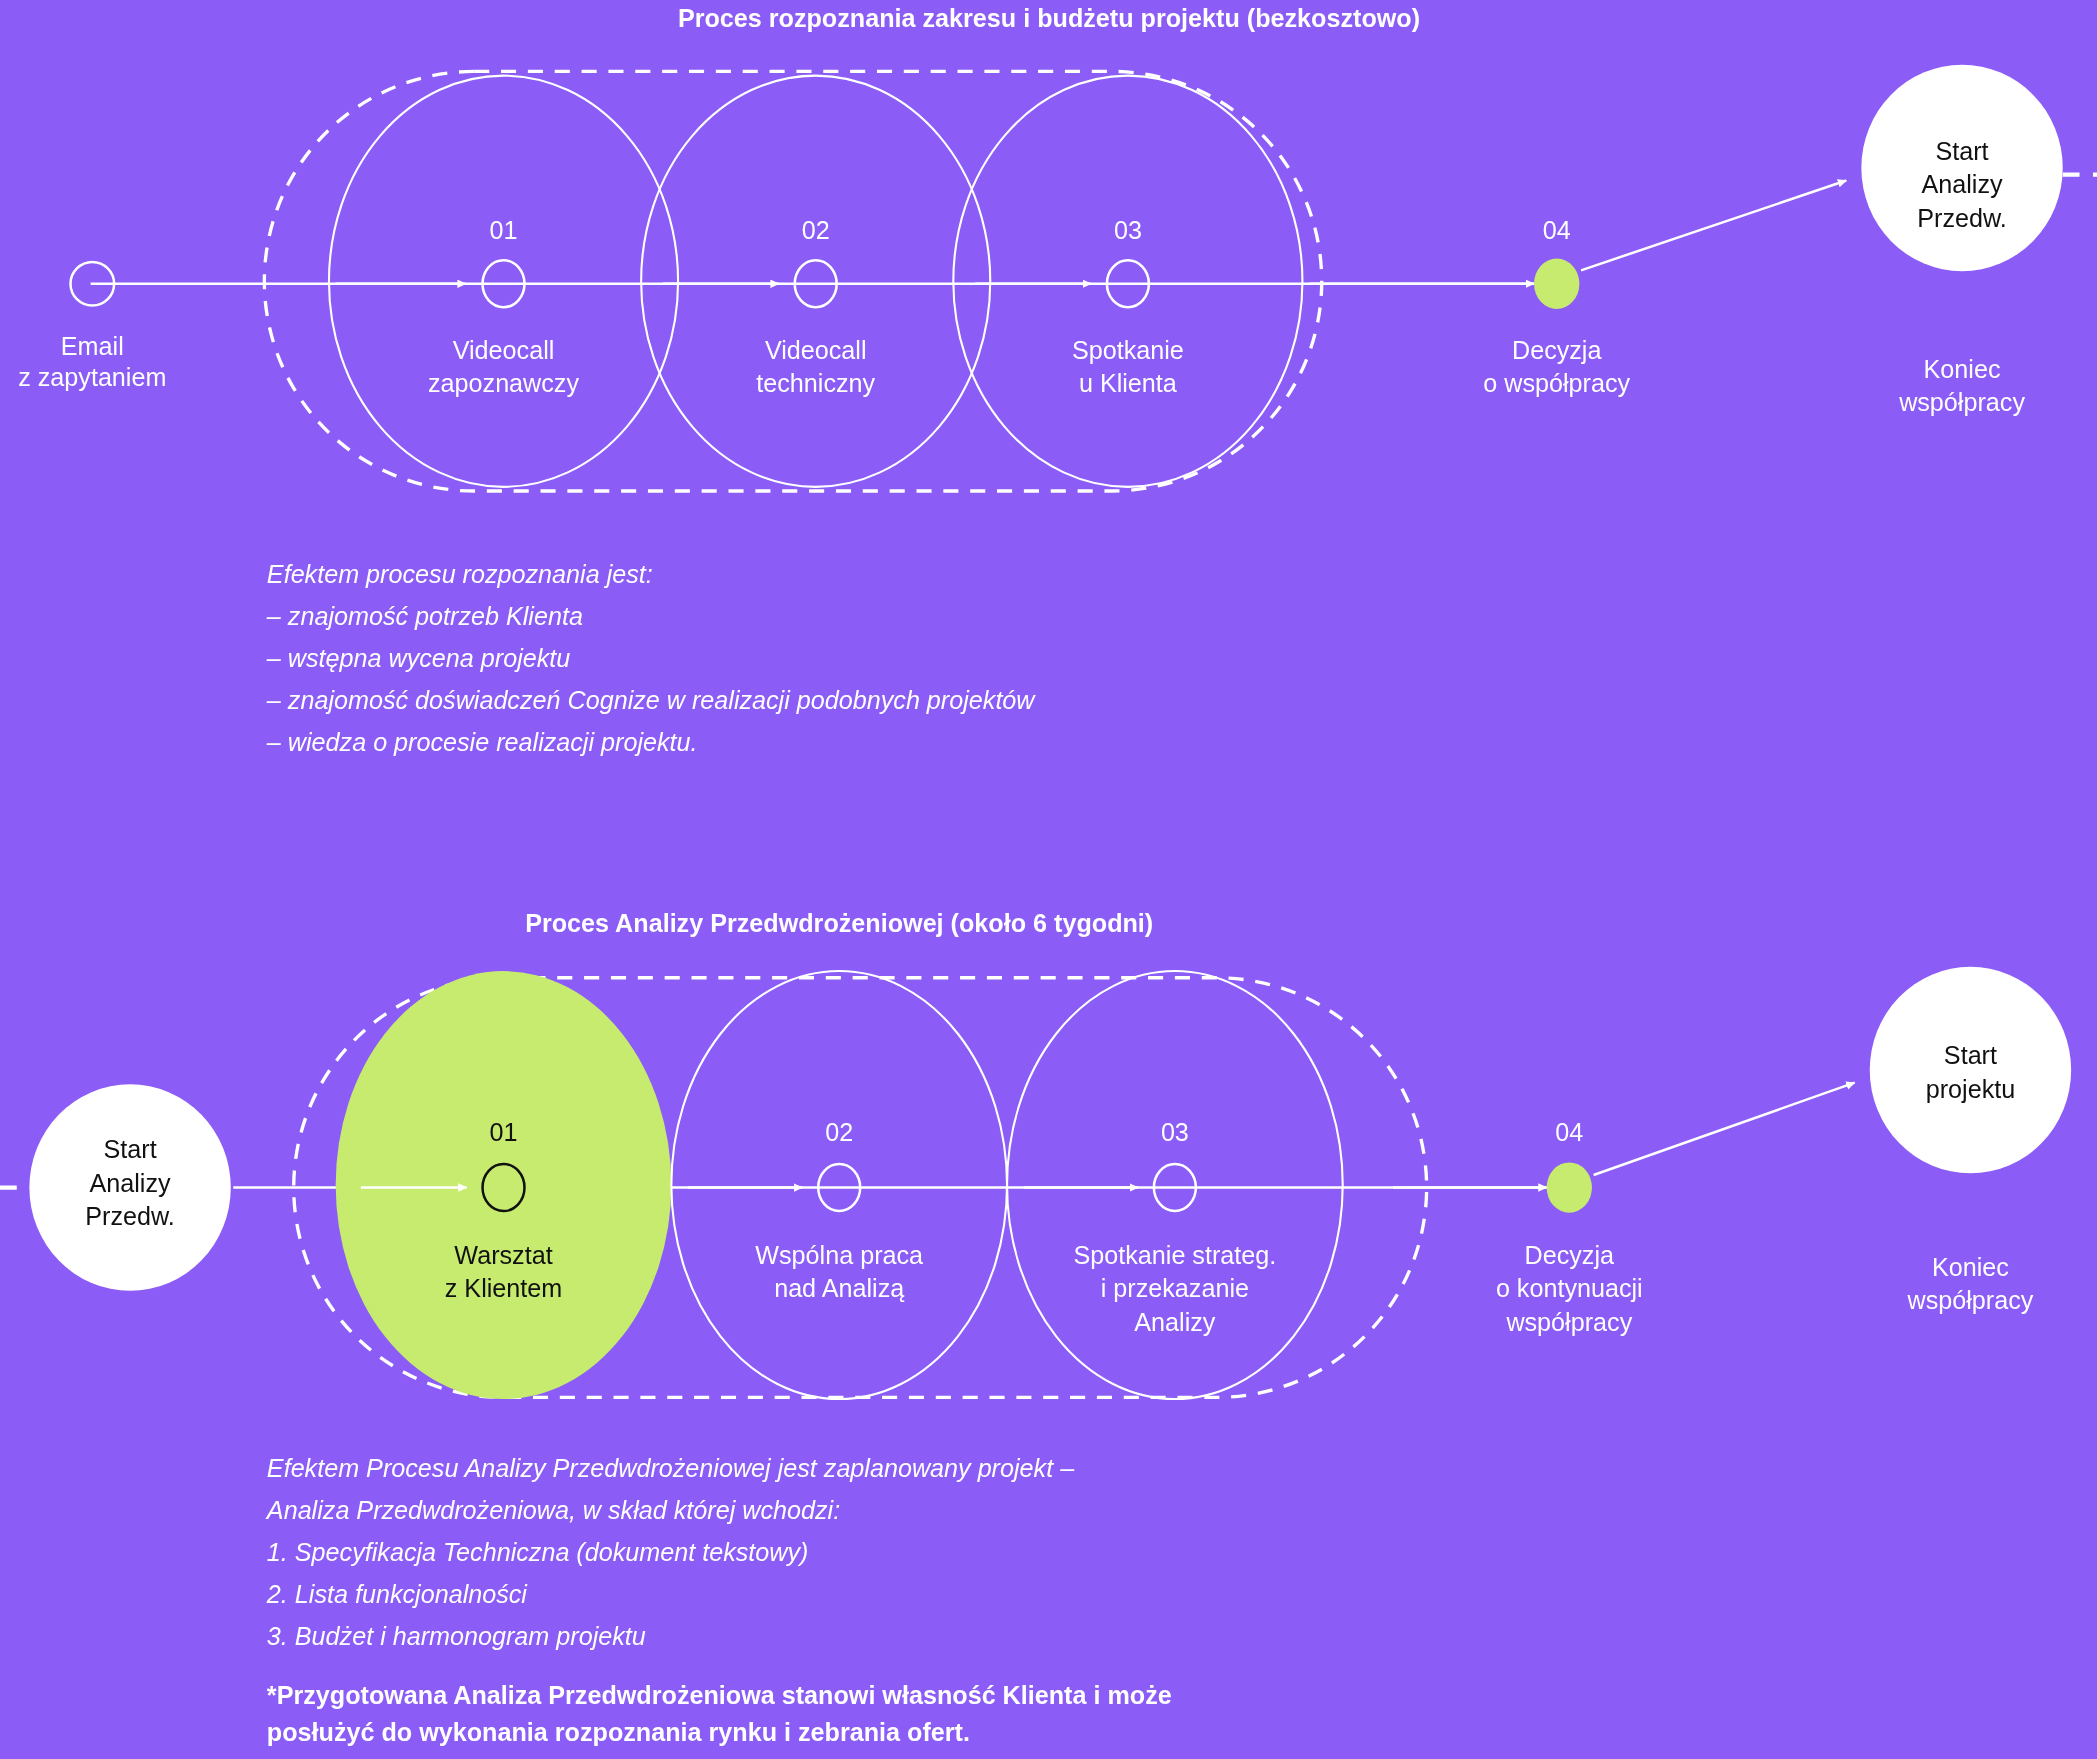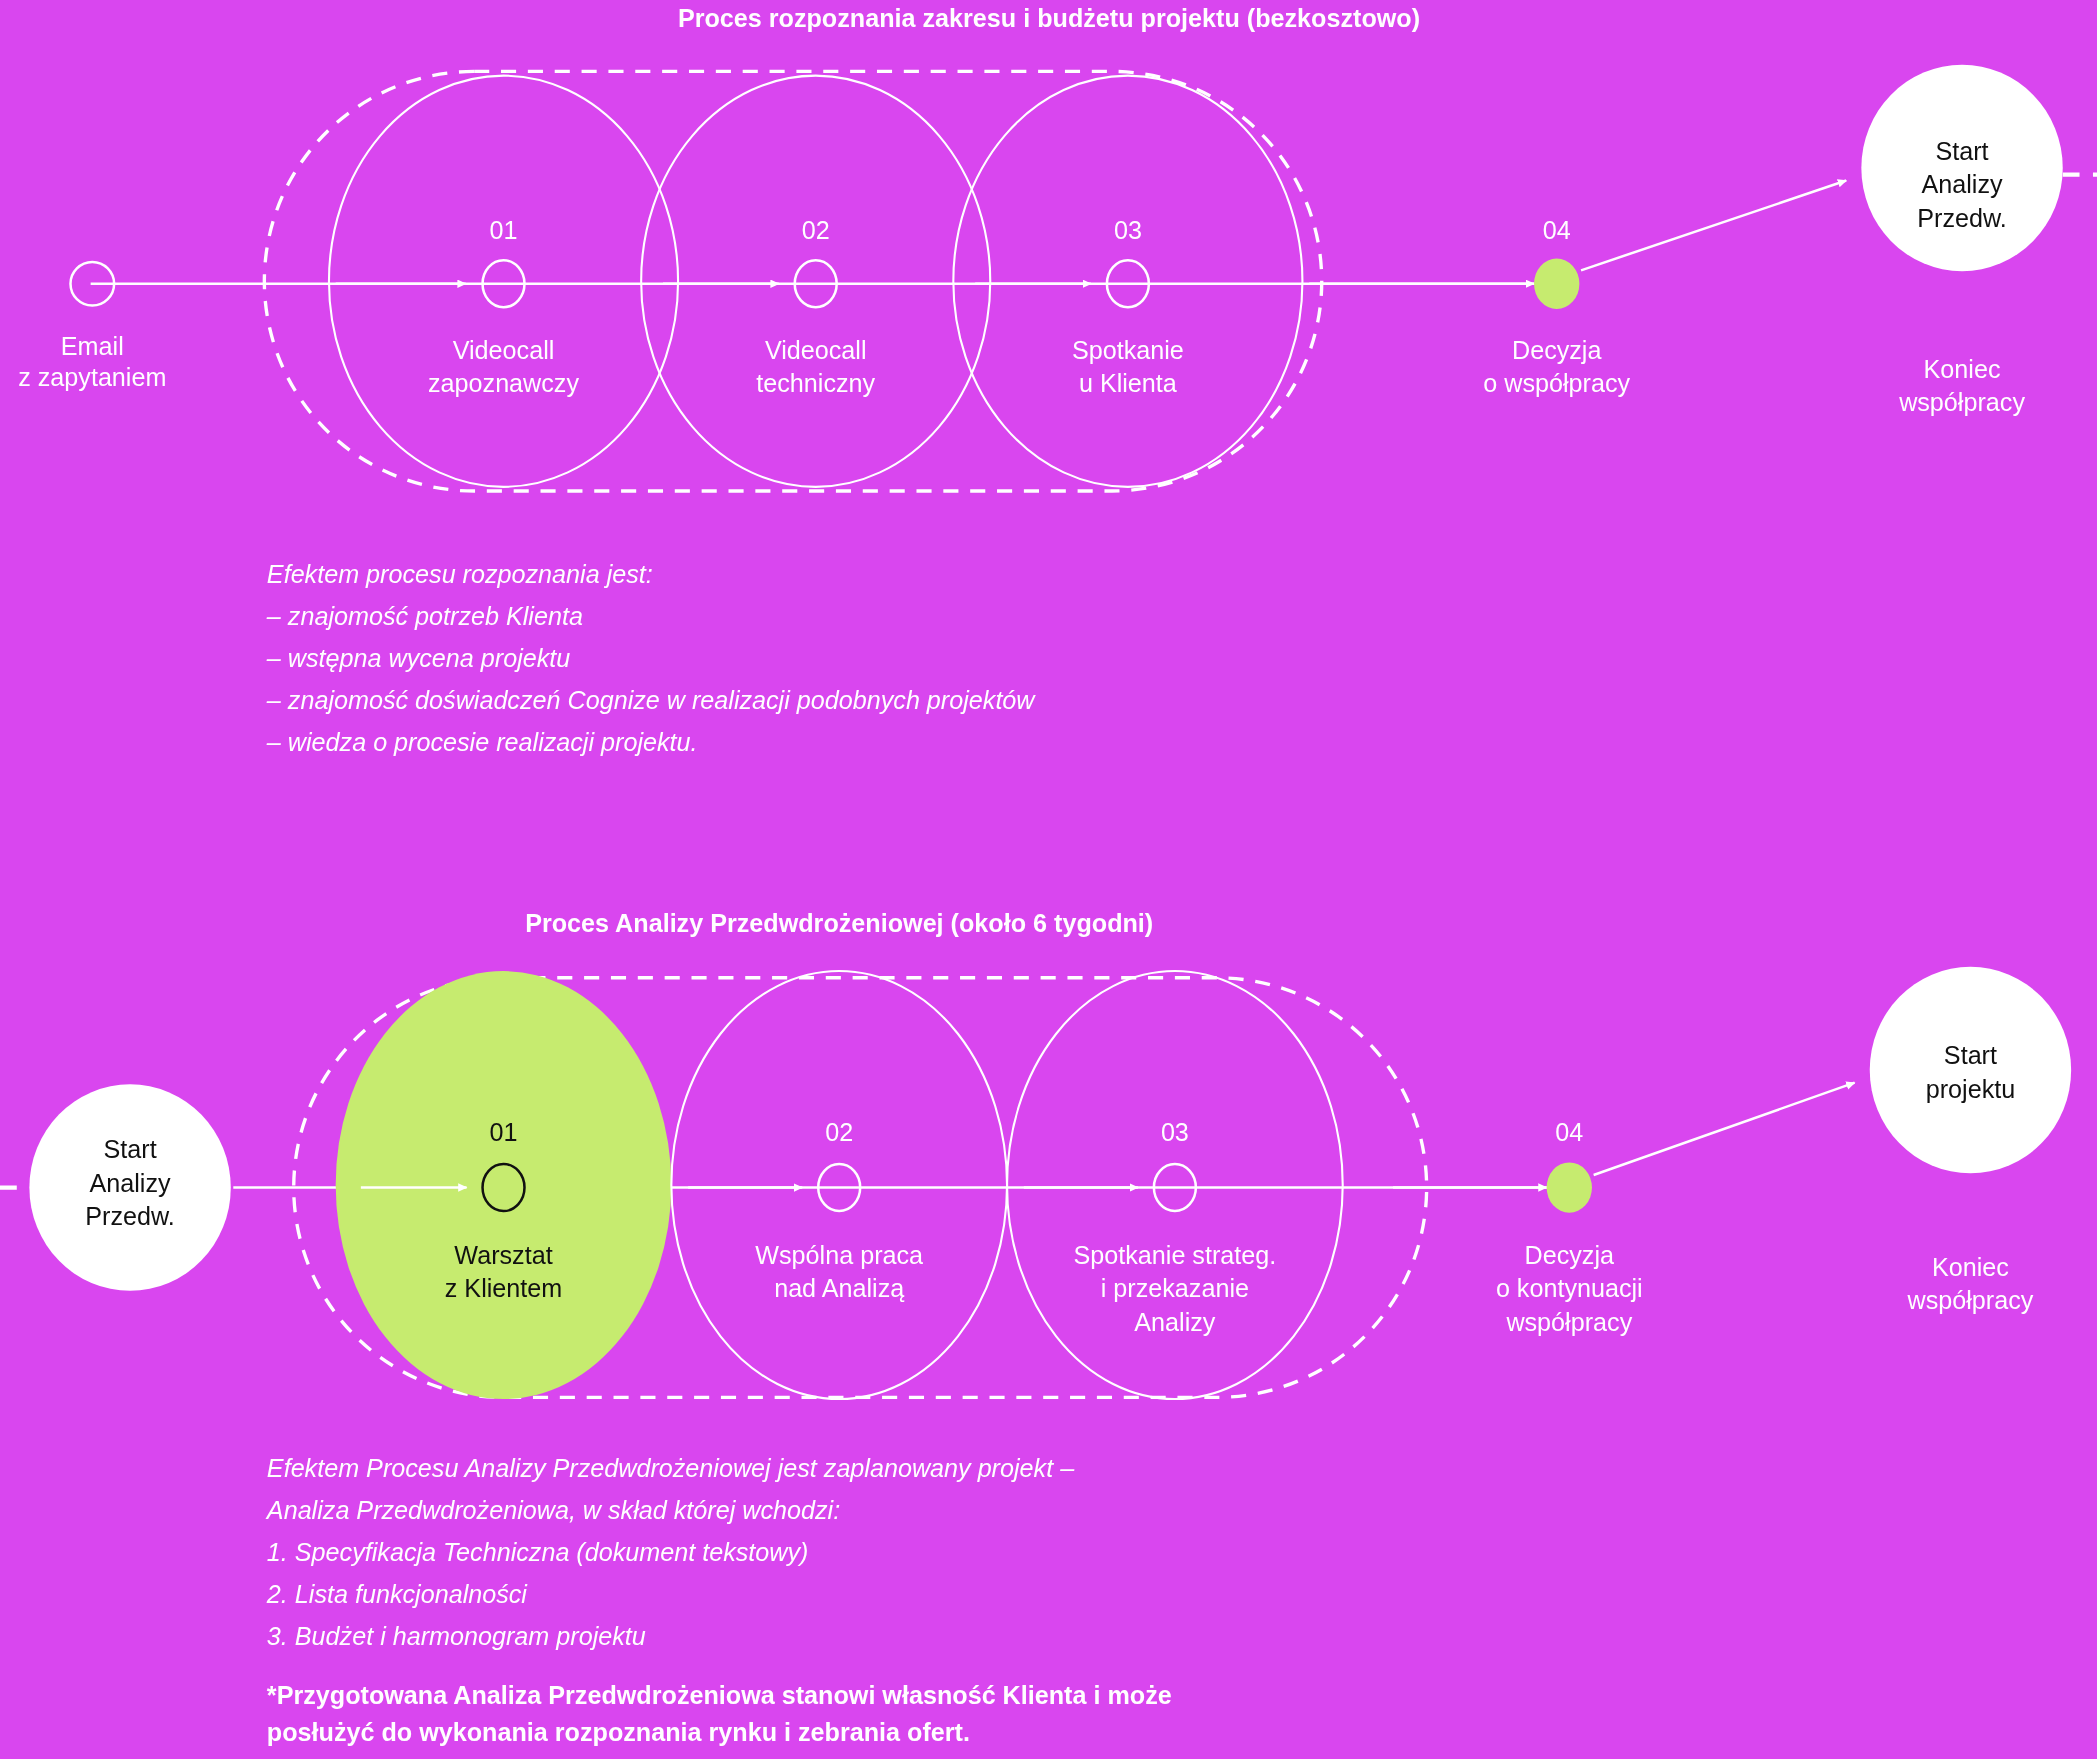--- a/index.html
+++ b/index.html
@@ -11,21 +11,21 @@
     width: 2098px;
     height: 1760px;
     overflow: hidden;
     font-family: "Liberation Sans", sans-serif;
     color: #ffffff;
   }
   #stage {
     position: relative;
     width: 2098px;
     height: 1760px;
-    background: #d946ef;
+    background: #8b5cf6;
   }
   svg.diagram {
     position: absolute;
     left: 0;
     top: 0;
     width: 2098px;
     height: 1760px;
     display: block;
   }
   .t-title {

